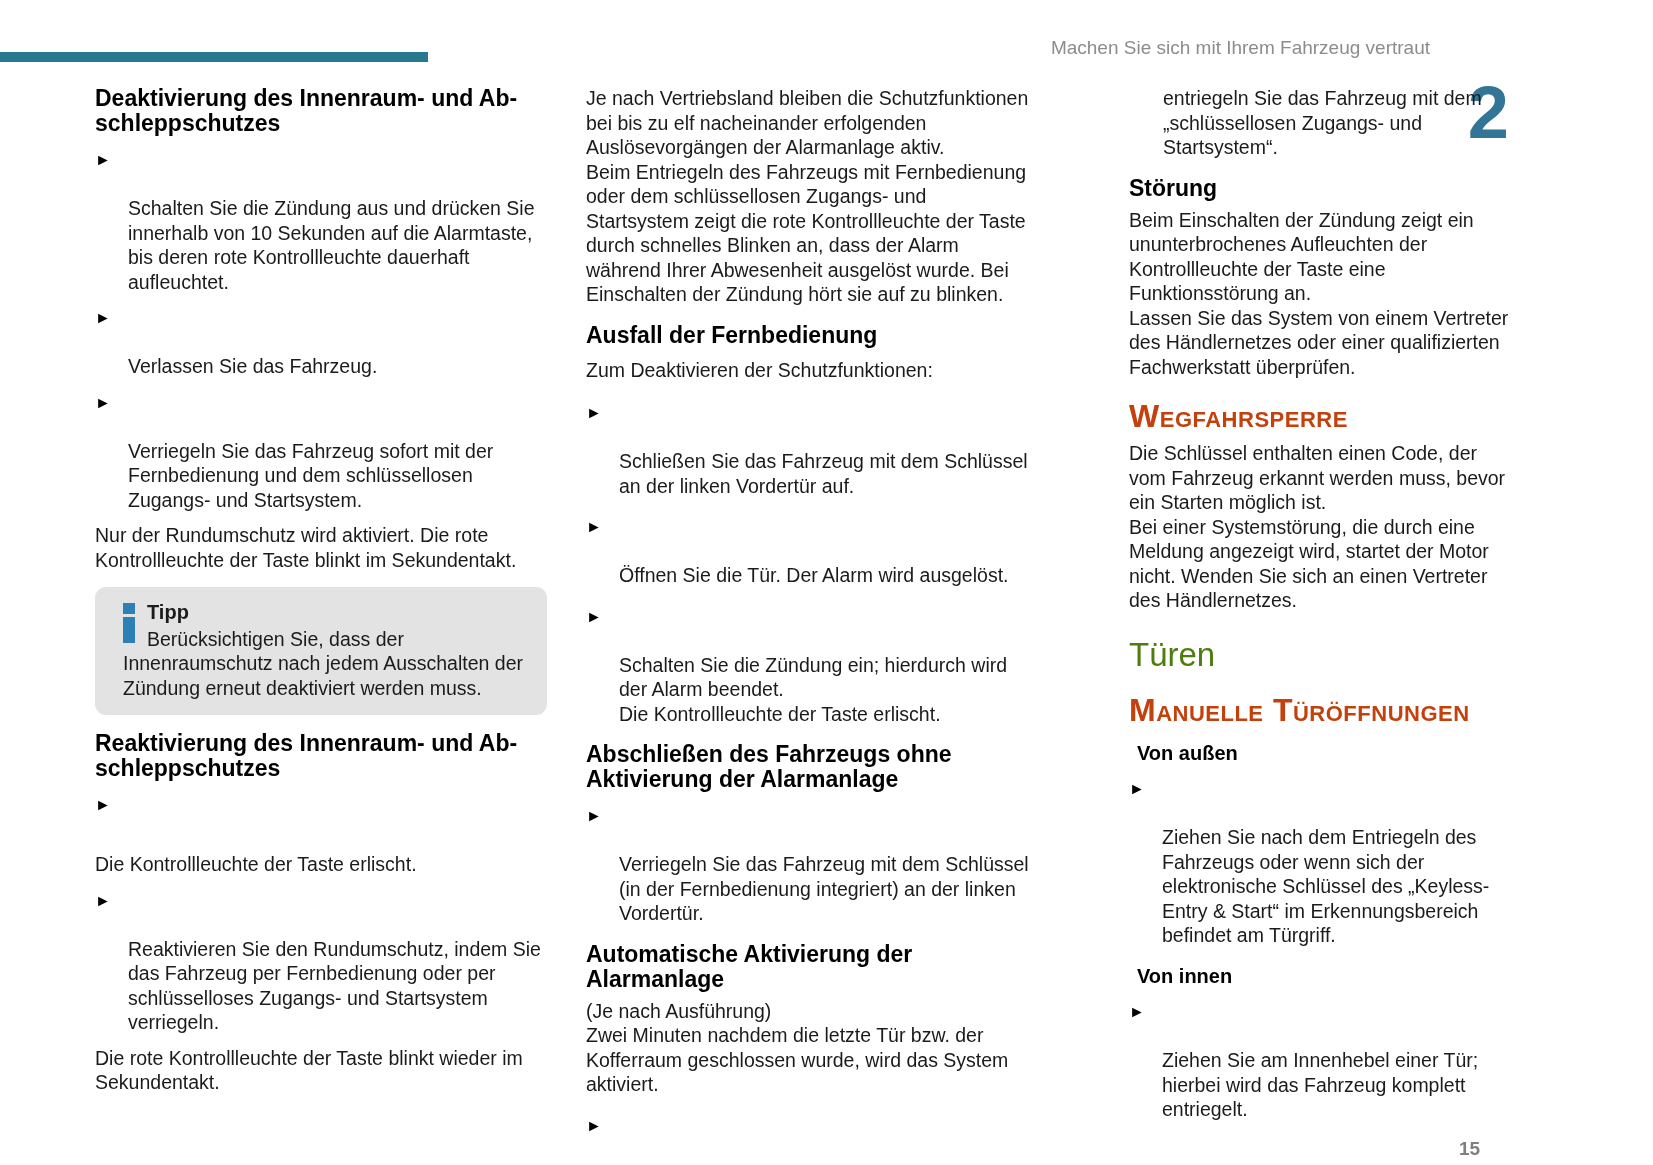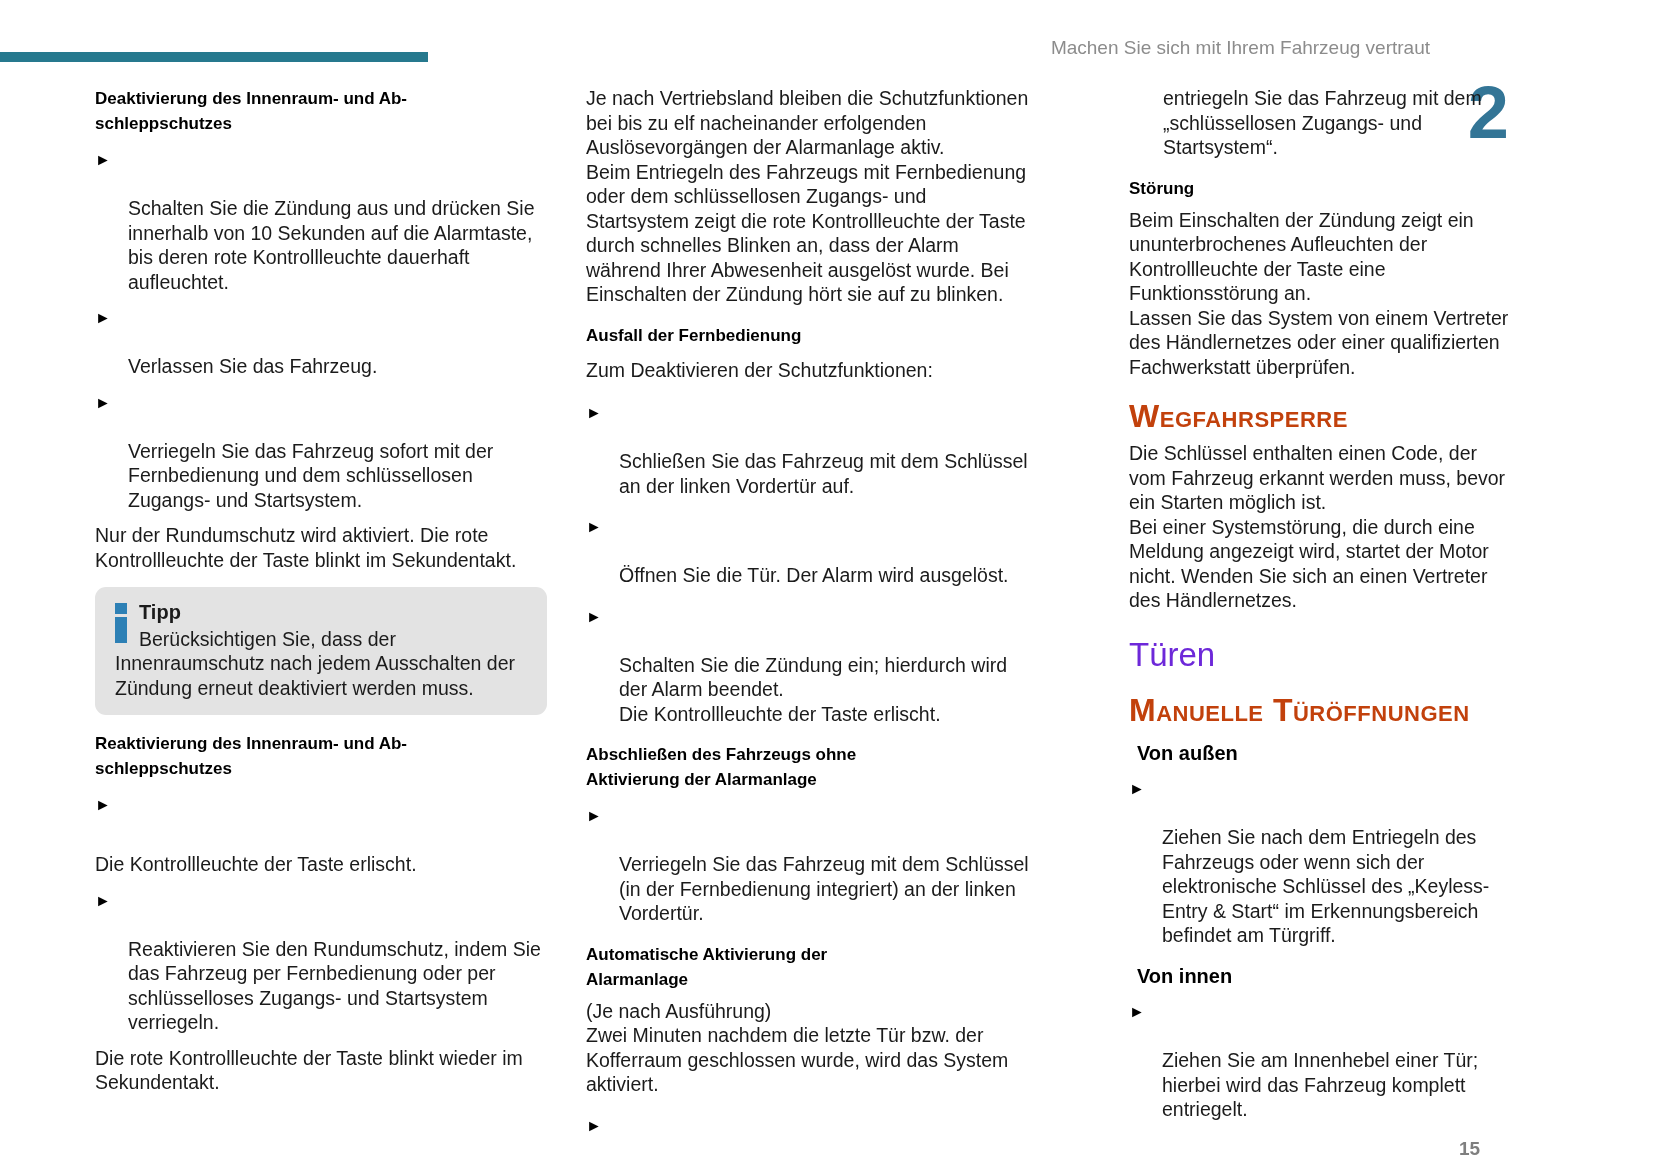--- a/index.html
+++ b/index.html
@@ -10,33 +10,33 @@
         font-size:19px;color:#8c8c8c;}
   .chapter-num{position:absolute;top:76px;right:28px;font-size:74px;line-height:1;
         font-weight:bold;color:#337596;}
   .page-num{position:absolute;left:1459px;top:1138px;font-size:19px;font-weight:bold;color:#7f7f7f;}
 
   .col{position:absolute;top:86px;font-size:19.5px;line-height:24.5px;}
   .col1{left:95px;width:452px;}
   .col2{left:586px;width:448px;}
   .col3{left:1129px;width:380px;}
 
-  .subhead{font-size:17px;line-height:25px;font-weight:bold;color:#000;
+  .subhead{font-size:23px;line-height:25px;font-weight:bold;color:#000;
         margin:16px 0 7px 0;white-space:pre-line;}
   .subhead.first{margin-top:0;}
   .smallhead{font-size:20px;font-weight:bold;color:#000;margin:16px 0 6px 8px;}
   .bighead{font-variant:small-caps;font-variant-caps:small-caps;font-weight:bold;
         font-size:32px;line-height:30px;color:#c2410c;margin:22px 0 10px 0;letter-spacing:0.5px;}
-  .grayhead{font-size:33px;line-height:36px;color:#6d28d9;margin:24px 0 10px 0;}
+  .grayhead{font-size:33px;line-height:36px;color:#4d7c0f;margin:24px 0 10px 0;}
   .para{margin:10px 0;white-space:pre-line;}
   .para.indented{margin-left:34px;margin-top:2px;}
   .bullet{position:relative;padding-left:33px;margin:11px 0;white-space:pre-line;}
   .bullet .arrow{position:absolute;left:0;top:1px;font-size:16px;color:#000;}
 
-  .tipbox{background:#e3e3e3;border-radius:11px;margin:15px 0;padding:13px 16px 15px 20px;}
+  .tipbox{background:#e3e3e3;border-radius:11px;margin:15px 0;padding:13px 16px 15px 28px;}
   .tipbox .tiphead{font-weight:bold;font-size:20px;margin-bottom:2px;}
   .info-icon{float:left;width:12px;margin:3px 12px 2px 0;}
   .info-icon .dot{width:12px;height:11px;background:#2d80b5;}
   .info-icon .stem{width:12px;height:26px;background:#2d80b5;margin-top:3px;}
 </style>
 </head>
 <body>
 
 <div class="page">
 

